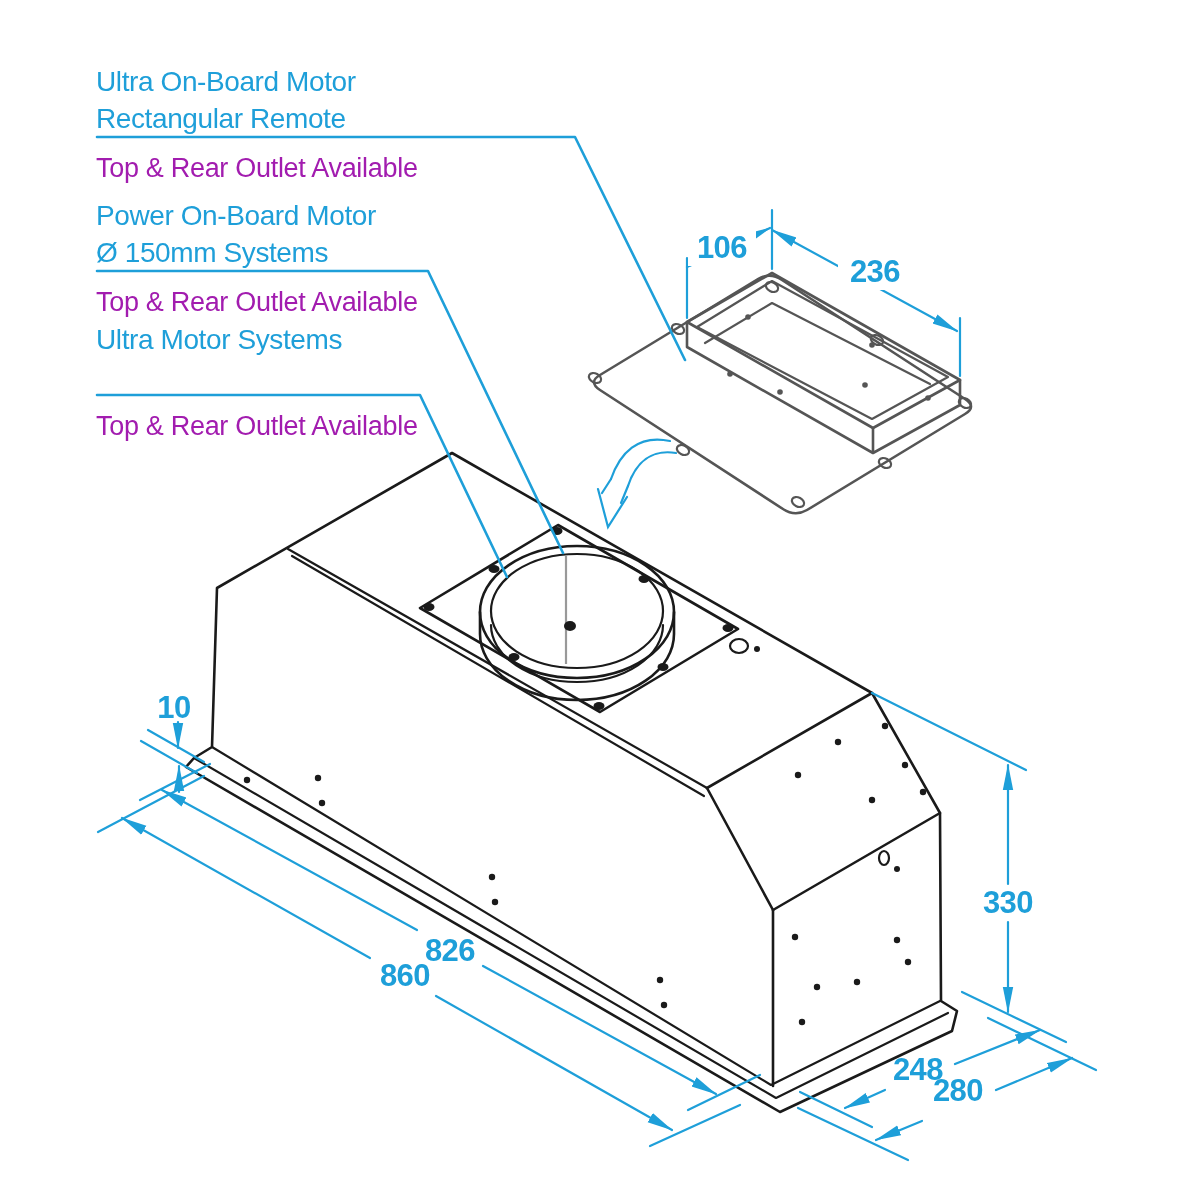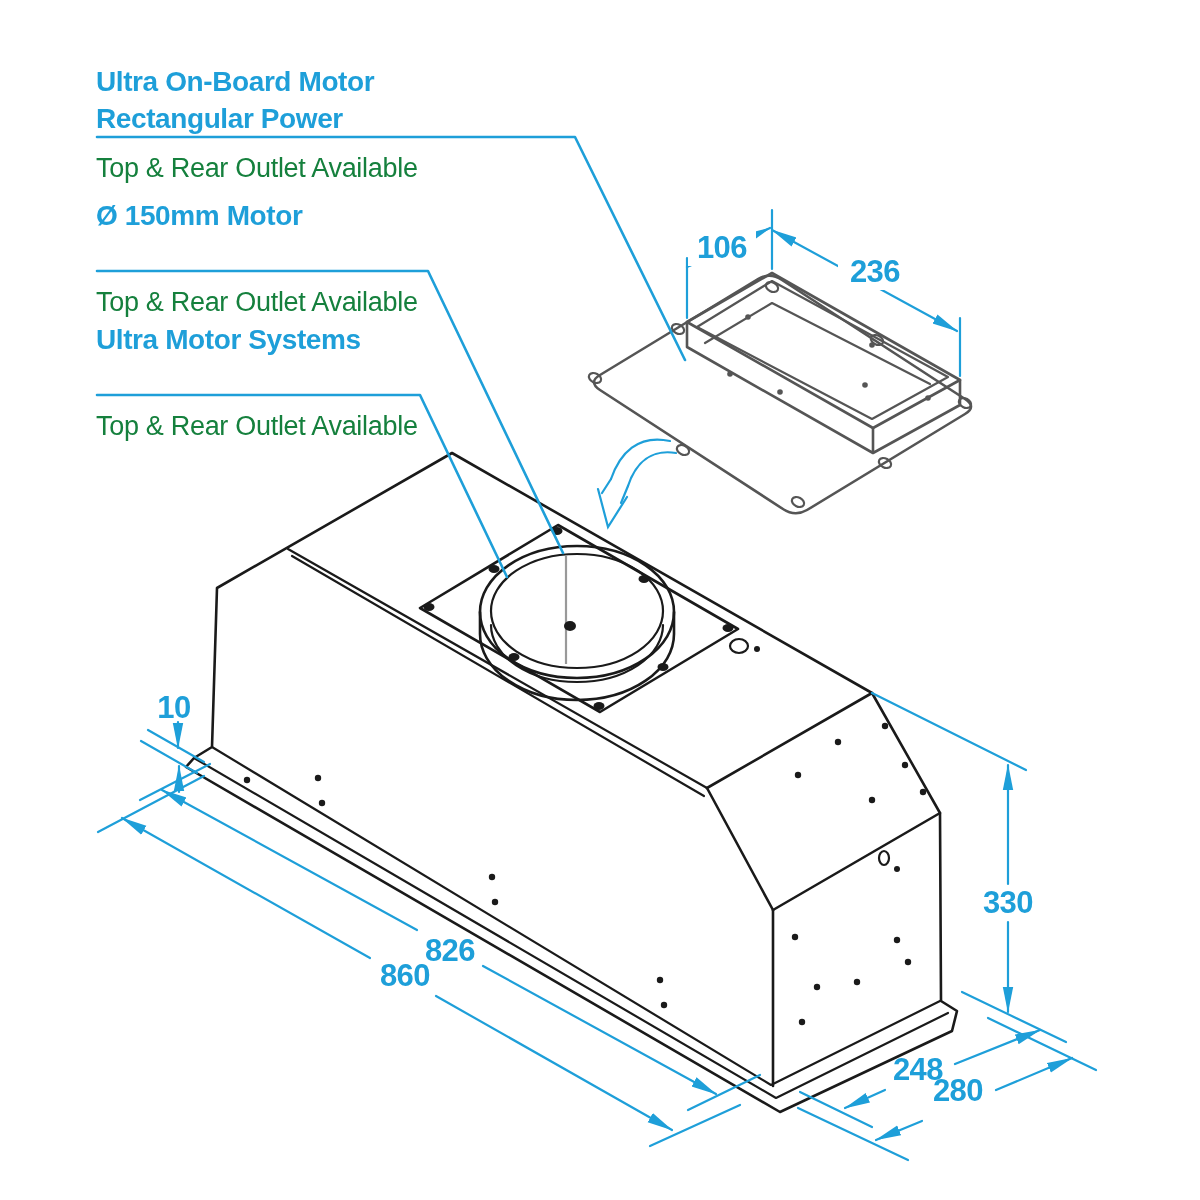--- a/index.html
+++ b/index.html
@@ -1,21 +1,21 @@
 <!DOCTYPE html>
 <html><head>
 <meta charset="utf-8">
 <style>
   html,body{margin:0;padding:0;background:#fff;}
   .stage{position:relative;width:1200px;height:1200px;background:#fff;overflow:hidden;
          font-family:"Liberation Sans",sans-serif;}
   .stage svg{position:absolute;left:0;top:0;}
   .ann{position:absolute;left:96px;white-space:nowrap;}
-  .ann .t{display:block;font-weight:700;font-size:28px;color:#1E9FD9;line-height:37px;letter-spacing:-0.4px;}
-  .ann .s{display:block;font-weight:400;font-size:27px;color:#15803d;line-height:34px;letter-spacing:-0.3px;}
+  .ann .t{display:block;font-weight:400;font-size:28px;color:#1E9FD9;line-height:37px;letter-spacing:-0.4px;}
+  .ann .s{display:block;font-weight:400;font-size:27px;color:#a21caf;line-height:34px;letter-spacing:-0.3px;}
   .dimtxt{font-family:"Liberation Sans",sans-serif;font-weight:700;font-size:31px;
           fill:#1E9FD9;letter-spacing:-0.5px;}
   .blk{stroke:#1a1a1a;fill:none;stroke-width:2.6;stroke-linecap:round;stroke-linejoin:round;}
   .blk2{stroke:#1a1a1a;fill:none;stroke-width:2.2;stroke-linecap:round;stroke-linejoin:round;}
   .gry{stroke:#555;fill:none;stroke-width:2.6;stroke-linecap:round;stroke-linejoin:round;}
   .gry2{stroke:#555;fill:none;stroke-width:2.2;stroke-linecap:round;stroke-linejoin:round;}
   .blu{stroke:#1E9FD9;fill:none;stroke-width:2.6;stroke-linecap:round;stroke-linejoin:round;}
   .blu2{stroke:#1E9FD9;fill:none;stroke-width:2.2;stroke-linecap:round;}
 </style>
 </head>
@@ -194,28 +194,29 @@
   <g>
     <path class="blu2" d="M798,1108 L908,1160 M988,1018 L1096,1070"></path>
     <path class="blu2" d="M876,1140 L922,1121" marker-start="url(#arrS)"></path>
     <path class="blu2" d="M996,1090 L1072,1058" marker-end="url(#arrE)"></path>
     <text class="dimtxt" x="958" y="1101" text-anchor="middle">280</text>
   </g>
 </svg>
 
   <div class="ann" style="top:63px;">
     <span class="t">Ultra On-Board Motor</span>
-    <span class="t">Rectangular Power</span>
+    <span class="t">Rectangular Remote</span>
   </div>
   <div class="ann" style="top:151px;">
     <span class="s">Top &amp; Rear Outlet Available</span>
   </div>
 
   <div class="ann" style="top:197px;">
-    <span class="t">Ø 150mm Motor</span>
+    <span class="t">Power On-Board Motor</span>
+    <span class="t">Ø 150mm Systems</span>
   </div>
   <div class="ann" style="top:285px;">
     <span class="s">Top &amp; Rear Outlet Available</span>
   </div>
 
   <div class="ann" style="top:321px;">
     <span class="t">Ultra Motor Systems</span>
   </div>
   <div class="ann" style="top:409px;">
     <span class="s">Top &amp; Rear Outlet Available</span>

